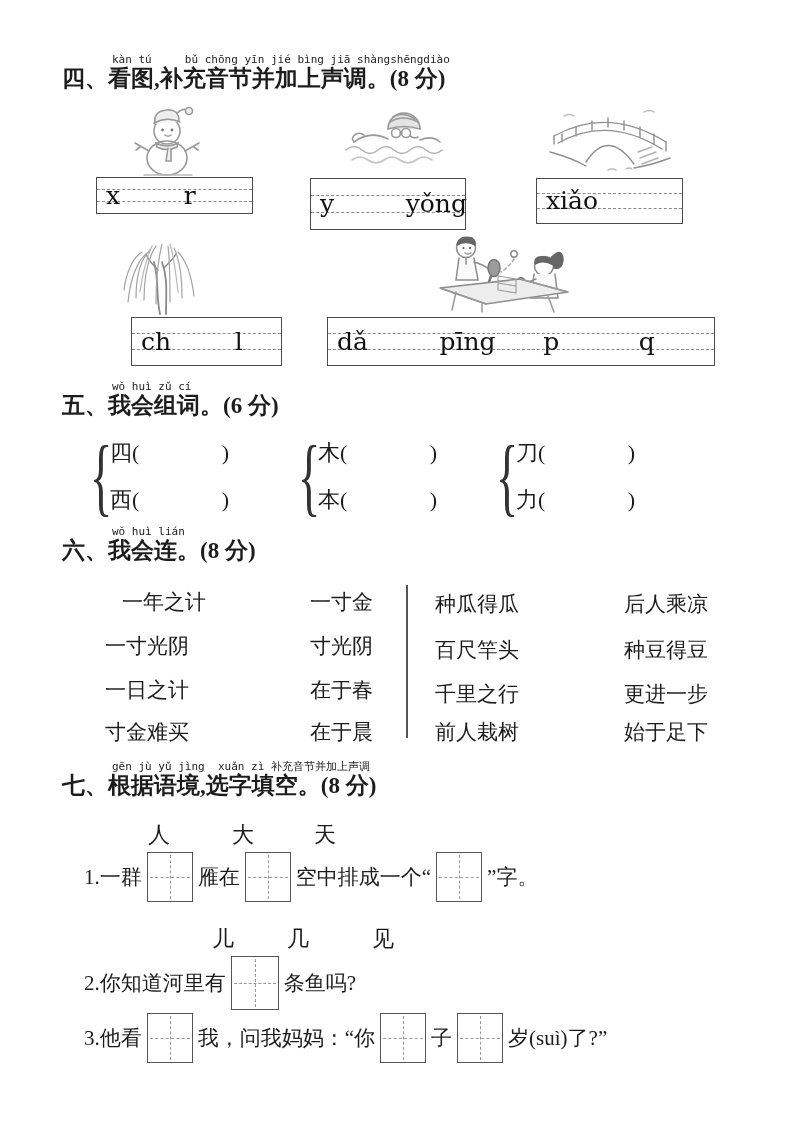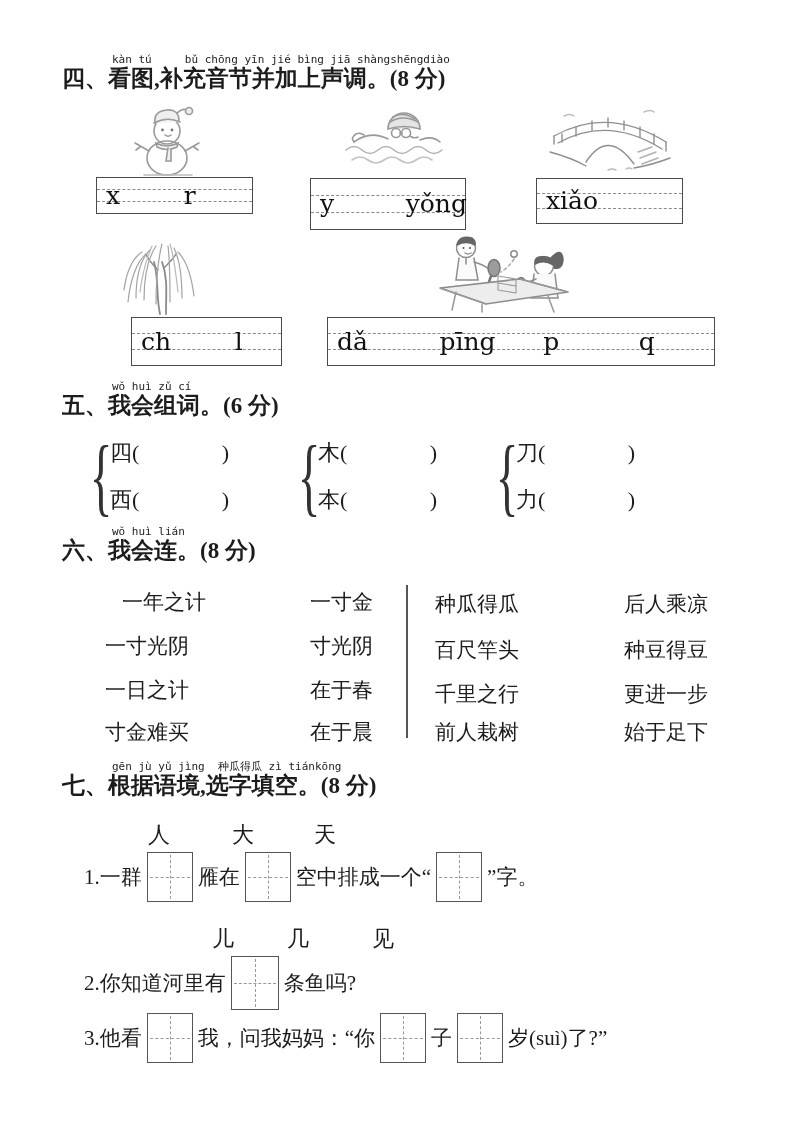--- a/index.html
+++ b/index.html
@@ -240,21 +240,21 @@
   <span class="mitem" style="left:435px;top:636px;">百尺竿头</span>
   <span class="mitem" style="left:435px;top:680px;">千里之行</span>
   <span class="mitem" style="left:435px;top:718px;">前人栽树</span>
 
   <span class="mitem" style="left:624px;top:590px;">后人乘凉</span>
   <span class="mitem" style="left:624px;top:636px;">种豆得豆</span>
   <span class="mitem" style="left:624px;top:680px;">更进一步</span>
   <span class="mitem" style="left:624px;top:718px;">始于足下</span>
 
   <div class="heading" style="left:62px;top:761px;">
-    <div class="pinyin">gēn jù yǔ jìng  种瓜得瓜 zì tiánkōng</div>
+    <div class="pinyin">gēn jù yǔ jìng  xuǎn zì 补充音节并加上声调</div>
     <div class="htitle">七、根据语境,选字填空。(8 分)</div>
   </div>
 
   <span class="choice" style="left:148px;top:820px;">人</span>
   <span class="choice" style="left:232px;top:820px;">大</span>
   <span class="choice" style="left:314px;top:820px;">天</span>
 
   <div class="qline" style="left:84px;top:852px;">
     <span class="qtext">1.一群</span>
     <span class="tian"><i class="th"></i><i class="tv"></i></span>

